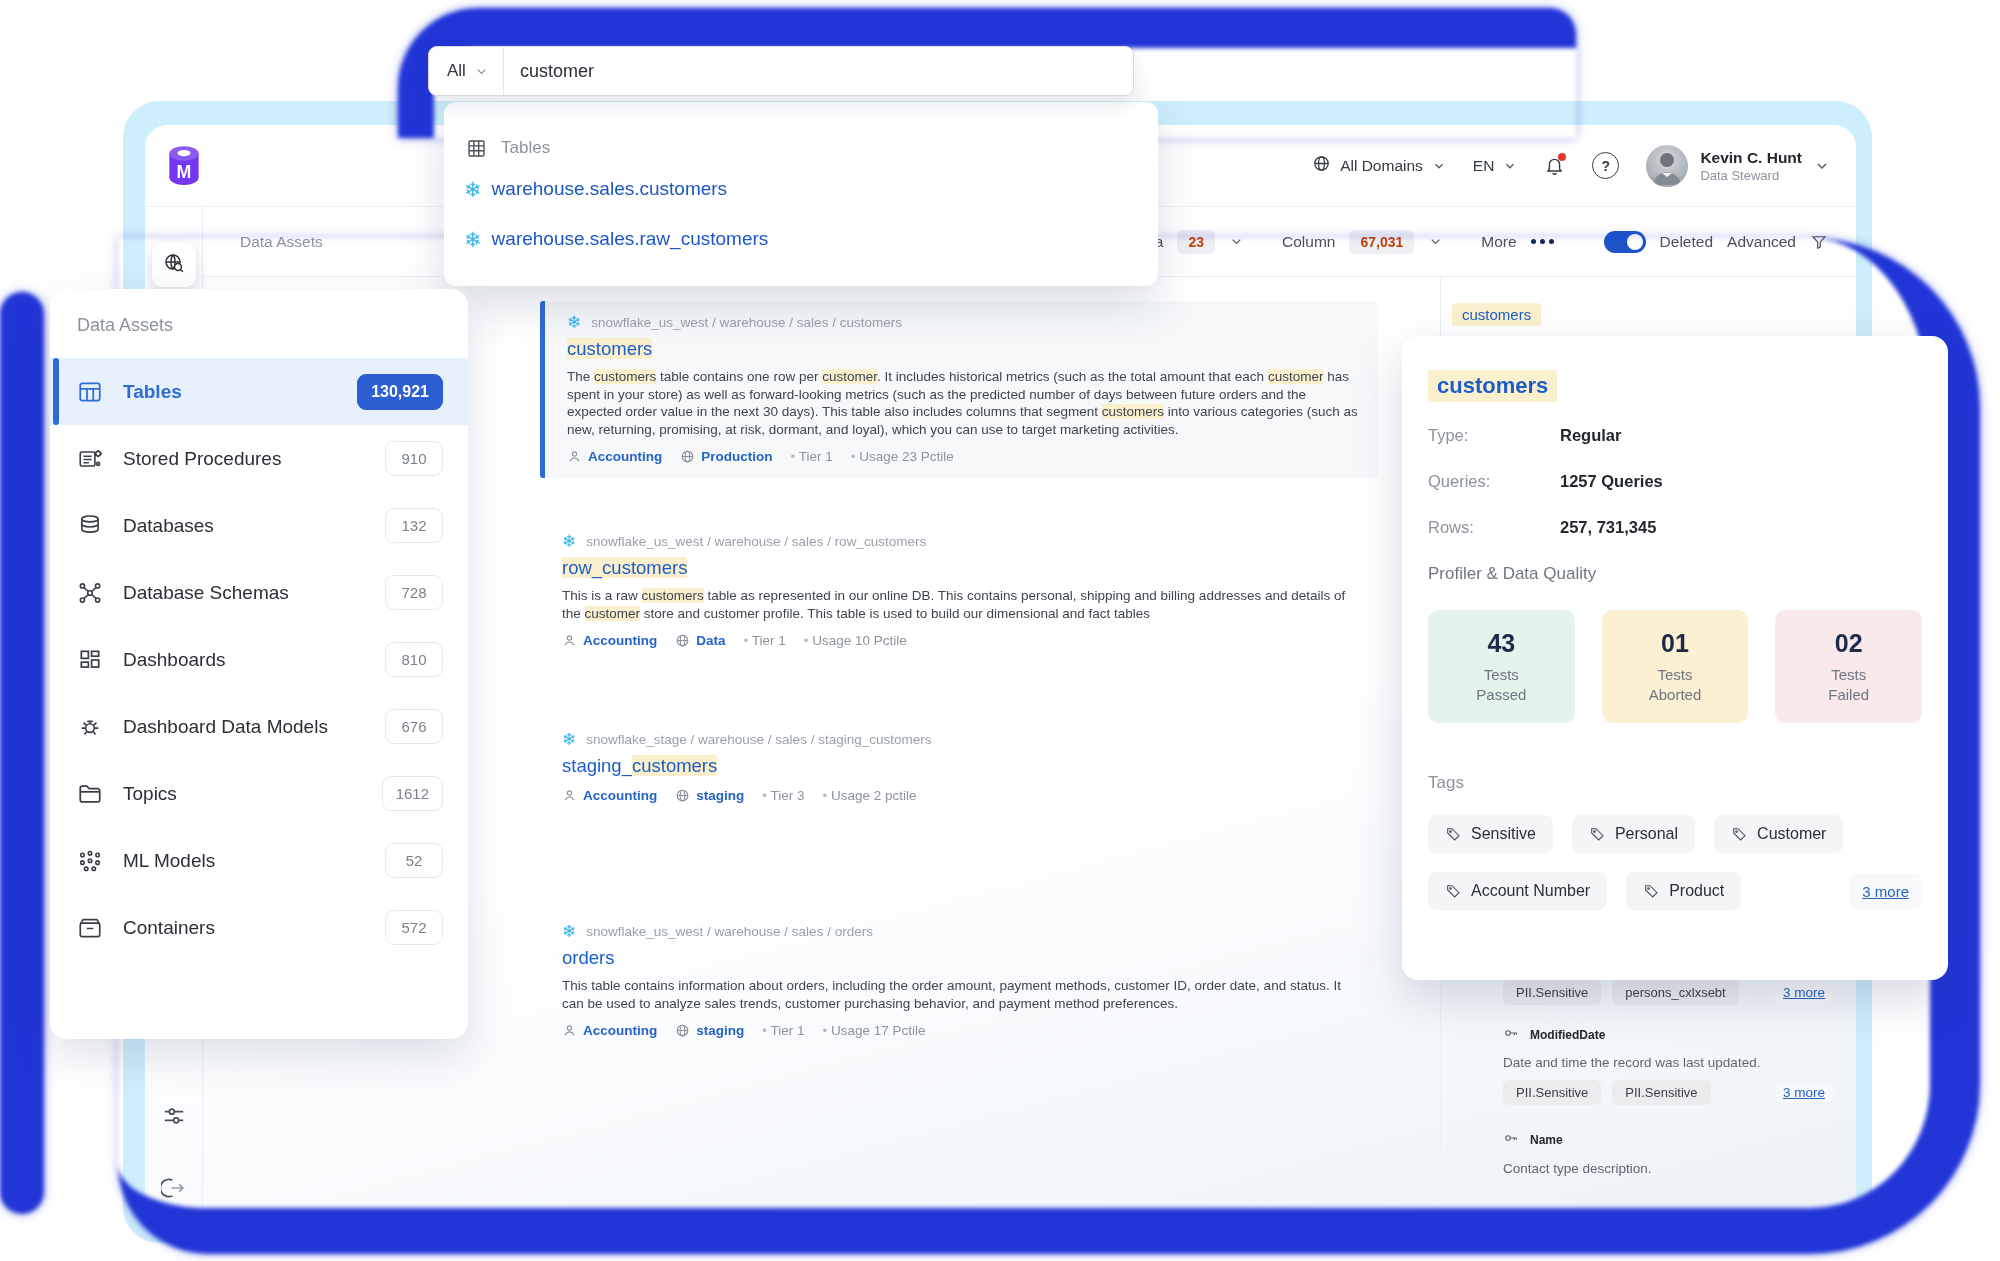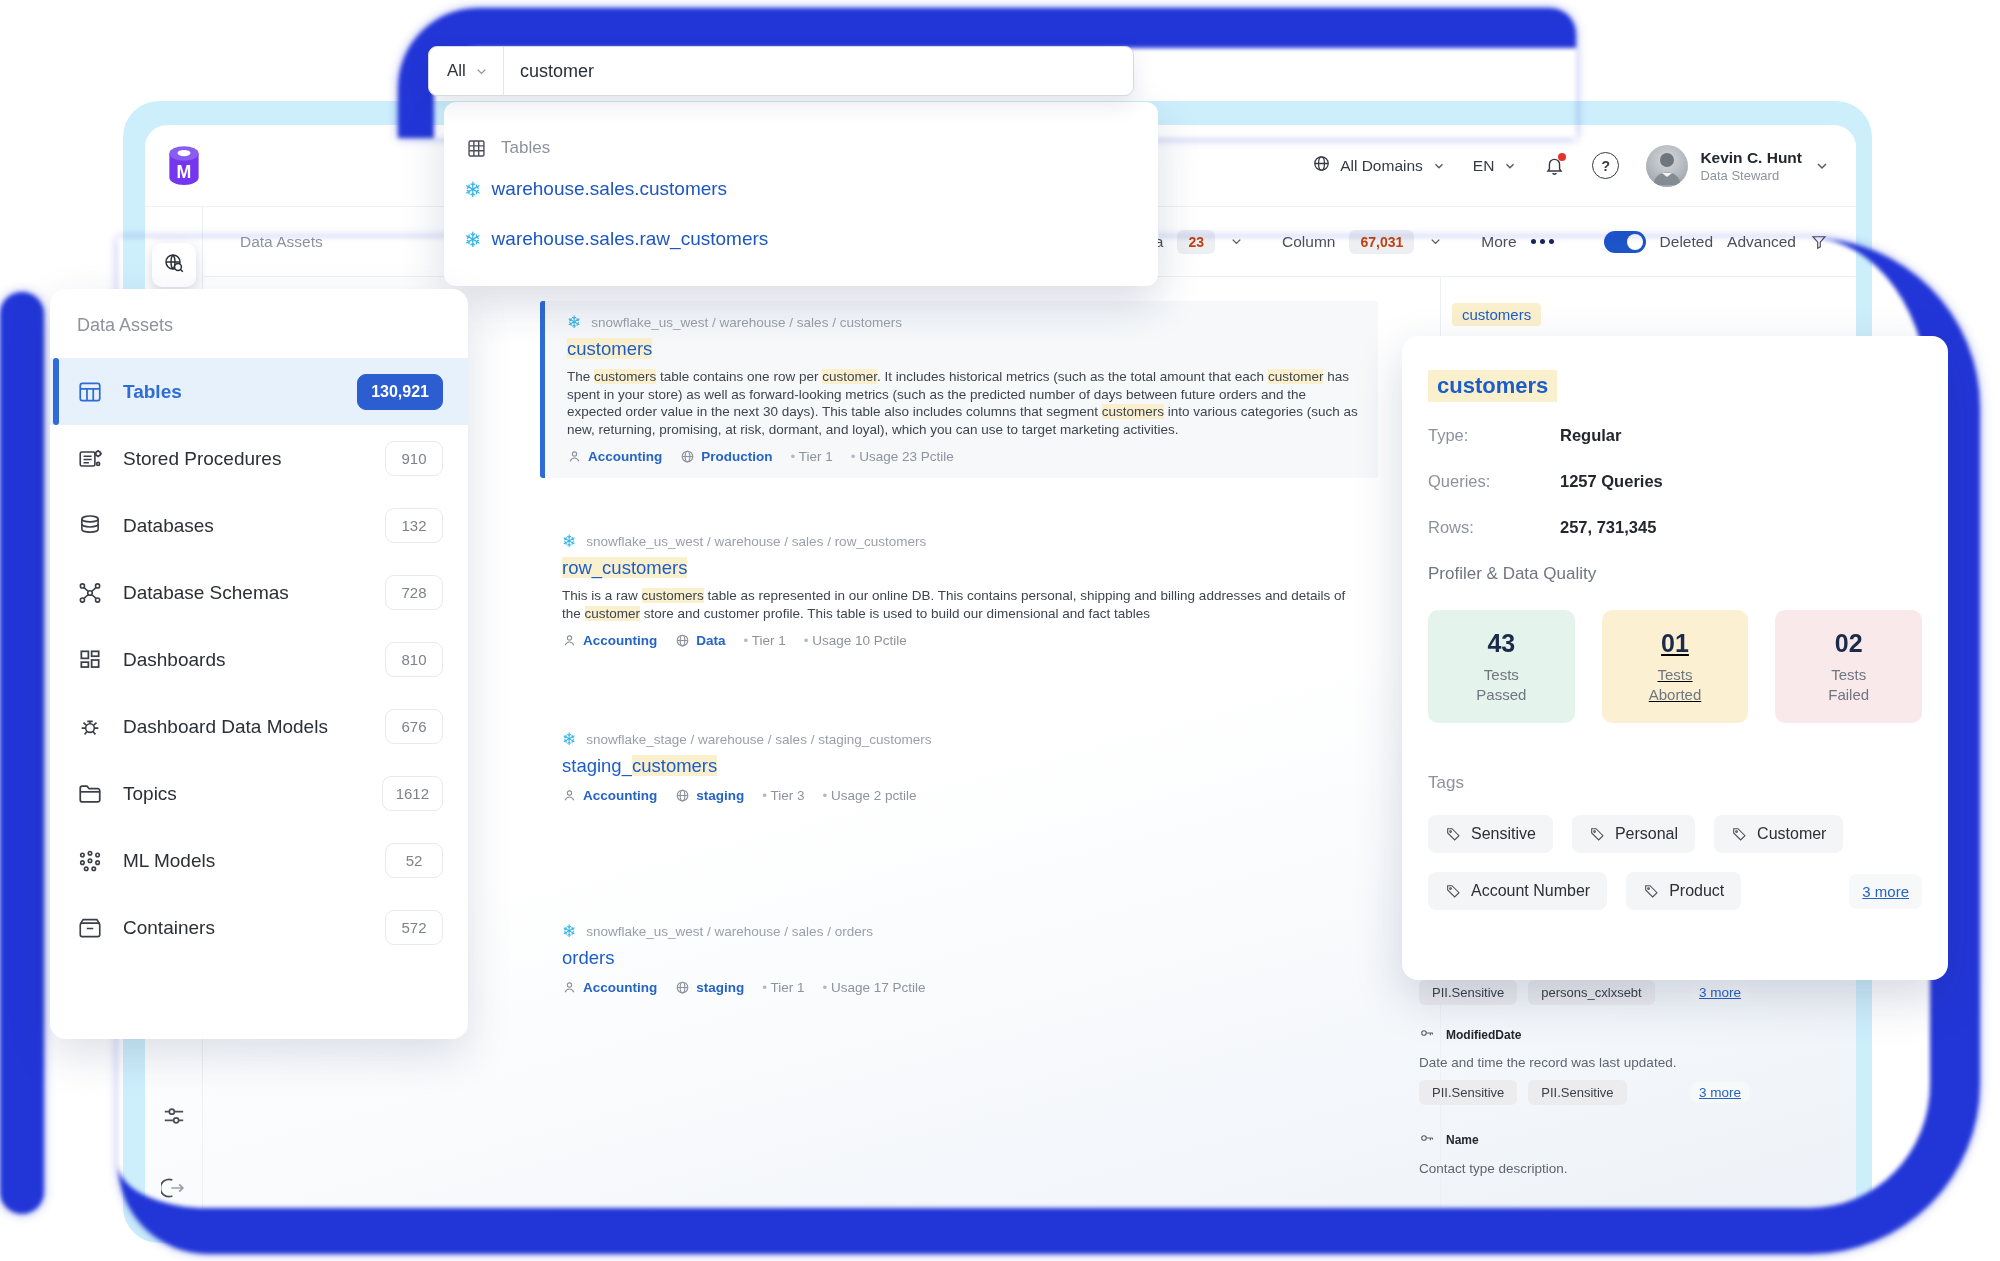--- a/index.html
+++ b/index.html
@@ -77,21 +77,21 @@
   .rdesc{margin-top:8px;font-size:13.5px;line-height:17.6px;color:var(--desc);max-width:812px;}
   .rmeta{margin-top:11px;display:flex;align-items:center;gap:18px;font-size:13.5px;color:var(--gray);}
   .who{color:#2563c4;font-weight:700;display:flex;gap:6px;align-items:center;cursor:pointer;}
   .who svg{color:#8d939d;}
   .dotsep::before{content:"•  ";color:#b4bac2;}
 
   
   .vdiv{position:absolute;left:1295px;top:152px;bottom:0;width:1px;background:var(--div);}
   .topchip{position:absolute;left:1307px;top:178px;background:var(--hl);color:var(--blue);
     font-size:15px;padding:3px 10px;border-radius:4px;}
-  .cp{position:absolute;left:1274px;width:330px;}
+  .cp{position:absolute;left:1358px;width:330px;}
   .chiprow{display:flex;align-items:center;}
   .pchip{background:#ececef;color:#3a3f47;font-size:13px;padding:5px 13px;border-radius:6px;margin-right:11px;cursor:pointer;}
   .morelink{color:#2563c4;font-size:13.5px;text-decoration:underline;margin-left:auto;cursor:pointer;background:#f7f8f9;padding:3px 8px;border-radius:6px;}
   .fname{display:flex;gap:11px;align-items:center;font-size:12px;font-weight:700;color:var(--dark);}
   .fname svg{color:#5a616b;}
   .fdesc{font-size:13.5px;color:#5f666f;}
   #cp-chips1{top:855px;} #cp-field1{top:900px;} #cp-desc1{top:930px;}
   #cp-chips2{top:955px;} #cp-field2{top:1005px;} #cp-desc2{top:1036px;}
 
   
@@ -132,21 +132,21 @@
     padding:3px 9px;cursor:pointer;}
   .drows{margin-top:24px;}
   .drow{display:flex;font-size:16.5px;margin-bottom:27px;}
   .drow .dl{width:132px;color:var(--gray);}
   .drow .dv{color:var(--dark);font-weight:700;}
   .qtitle{margin-top:14px;color:#6f7680;font-size:17px;}
   .stats{display:flex;gap:27px;margin-top:26px;}
   .stat{width:151px;height:113px;border-radius:10px;display:flex;flex-direction:column;
     align-items:center;justify-content:center;gap:7px;}
   .stat.passed{background:#e4f3ec;}
-  .stat.aborted{background:#fcf0d3;text-decoration:underline;}
+  .stat.aborted{background:#fcf0d3;}
   .stat.failed{background:#f9e9eb;}
   .stat .v{font-size:25px;font-weight:700;color:#1c2b4a;}
   .stat .l{font-size:15px;color:#6f7680;text-align:center;line-height:1.3;white-space:pre-line;}
   .ttitle{margin-top:50px;color:var(--gray);font-size:17px;}
   .trow{display:flex;align-items:center;margin-top:22px;}
   .trow + .trow{margin-top:19px;}
   .tchip{display:inline-flex;align-items:center;gap:10px;background:#f4f5f6;border-radius:8px;
     padding:10px 17px;font-size:16px;color:#2b2f36;margin-right:19px;cursor:pointer;}
   .tchip svg{color:#4b5058;}
   .tmore{color:#2563c4;font-size:15px;text-decoration:underline;margin-left:auto;background:#f7f8f9;
@@ -377,20 +377,21 @@
         <span class="dotsep">Usage 2 pctile</span>
       </div>
     </div>
 
     <div class="rescard" id="rc4">
       <div class="bcrow">
         <span class="snowg">❄</span>
         <span>snowflake_us_west  /  warehouse  /  sales  /  orders</span>
       </div>
       <div class="rtitle"><span>orders</span></div>
+      <div class="rdesc"><span>This table contains information about orders, including the order amount, payment methods, customer ID, order date, and status. It can be used to analyze sales trends, customer purchasing behavior, and payment method preferences.</span></div>
       <div class="rmeta">
         <span class="who">
           <svg width="15" height="15" viewBox="0 0 24 24" fill="none" stroke="currentColor" stroke-width="1.8">
               <circle cx="12" cy="8" r="3.4"></circle>
               <path d="M5 19.5c1.5-3.6 4-5.2 7-5.2s5.5 1.6 7 5.2"></path>
             </svg>
           <span>Accounting</span>
         </span>
         <span class="who">
           <svg width="15" height="15" viewBox="0 0 24 24" fill="none" stroke="currentColor" stroke-width="1.8">

